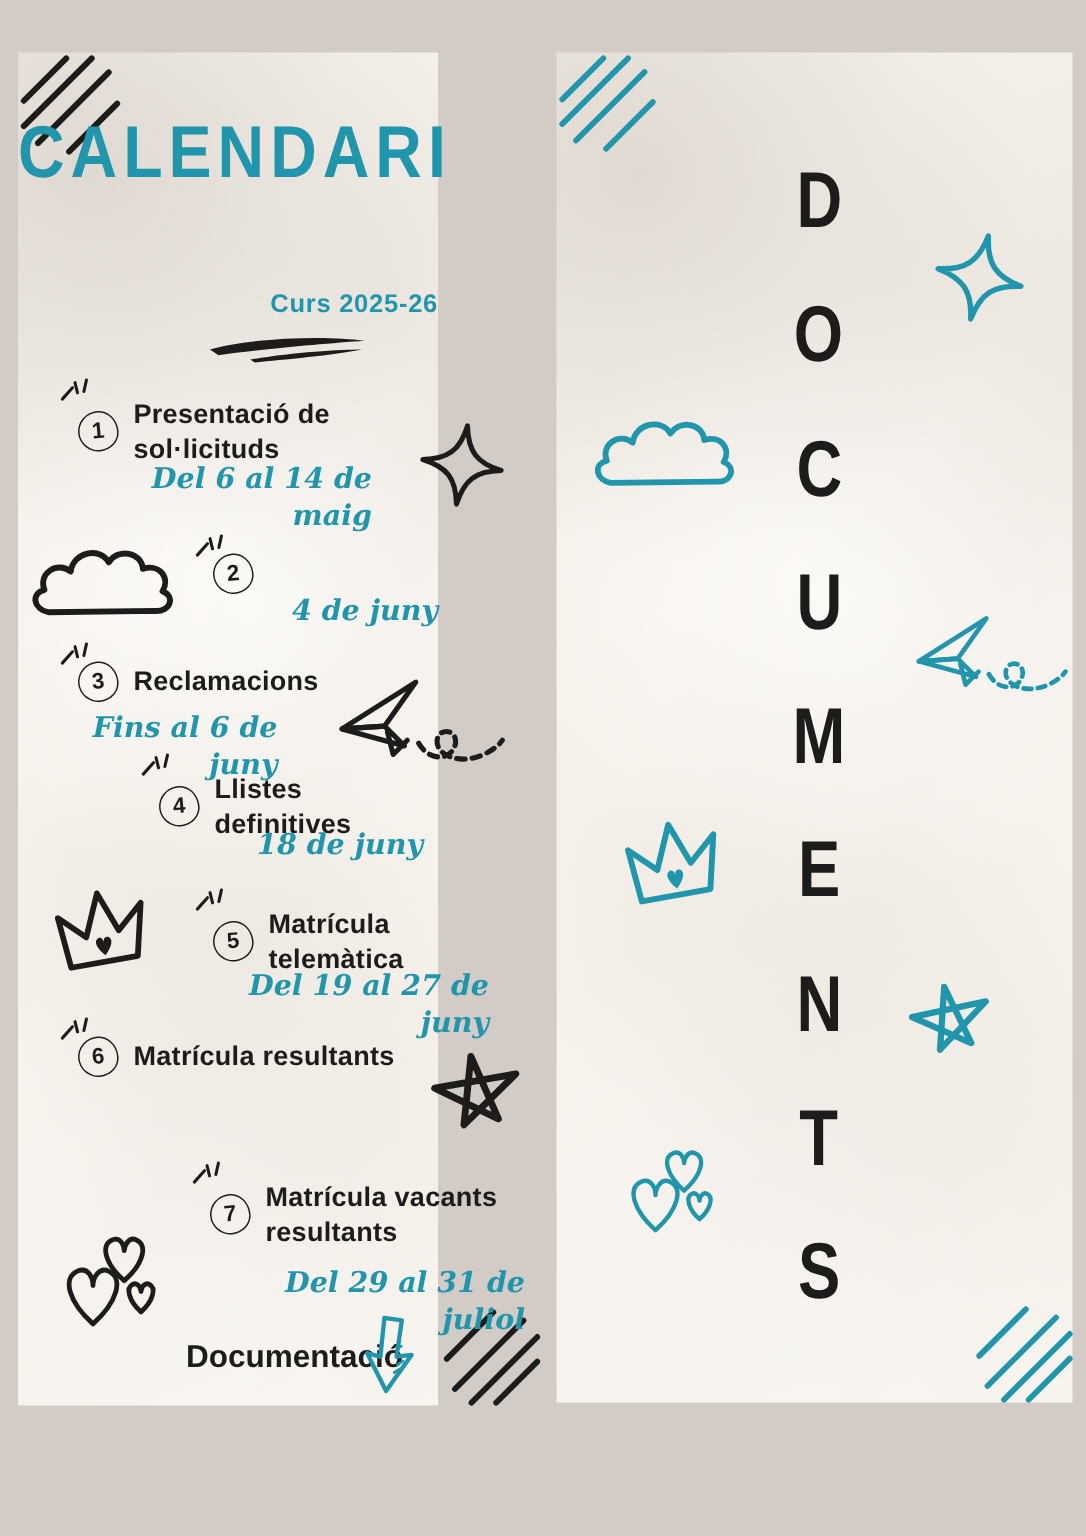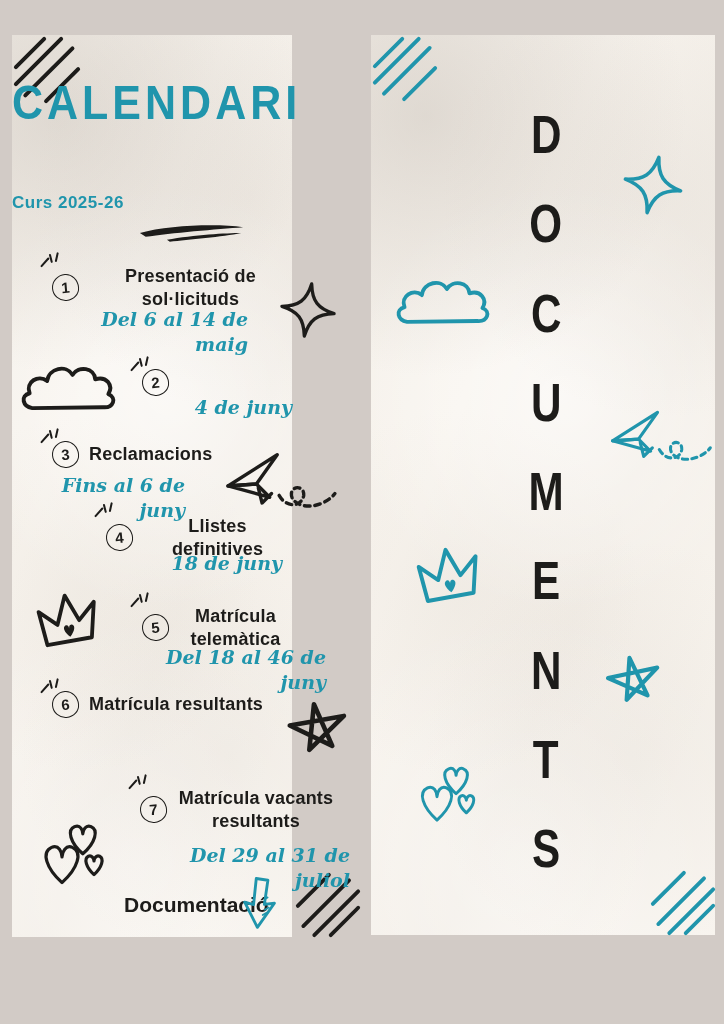--- a/index.html
+++ b/index.html
@@ -43,40 +43,40 @@
     transform:scaleY(1.14);transform-origin:top center;
   }
   .poster-subtitle{
     position:absolute;left:0;right:0;top:99px;
     text-align:center;color:var(--teal);
     font-family:"DejaVu Serif",serif;font-style:italic;font-weight:700;
     font-size:29px;
   }
   .poster-term{
     position:absolute;left:0;right:0;top:158px;
-    text-align:left;color:var(--teal);
+    text-align:right;color:var(--teal);
     font-size:17px;font-weight:700;letter-spacing:.5px;
   }
   .title-scribble{left:126px;top:186px;width:108px;height:22px}
 
   .step{
     position:absolute;display:flex;align-items:center;gap:10px;
   }
   .badge{
     flex:0 0 auto;width:27px;height:27px;
     border:1.8px solid var(--ink);
     border-radius:52% 48% 50% 50% / 50% 54% 46% 50%;
     display:flex;align-items:center;justify-content:center;
     font-size:15px;font-weight:700;color:var(--ink);
     transform:rotate(-5deg);
   }
   .step-rays{position:absolute;left:-13px;top:-15px;width:22px;height:22px}
   .step-title{
     color:var(--ink);font-size:18px;font-weight:600;
-    letter-spacing:.2px;line-height:1.25;text-align:center;
+    letter-spacing:.2px;line-height:1.25;
   }
   .date{
     position:absolute;
     font-family:"DejaVu Serif",serif;font-style:italic;font-weight:700;
     color:var(--teal);font-size:19px;line-height:1.3;text-align:right;
   }
   .footer-label{
     position:absolute;left:112px;top:858px;
     color:var(--ink);font-size:21px;font-weight:600;
   }
@@ -203,21 +203,21 @@
 
   <div class="step" style="left:130px;top:570px">
     <span class="doodle step-rays">
         <svg viewBox="0 0 26 26">
           <use href="#sym-rays"></use>
         </svg>
       </span>
     <span class="badge">5</span>
     <span class="step-title">Matrícula telemàtica</span>
   </div>
-  <div class="date" style="left:134px;top:610px;width:180px">Del 18 al 46 de juny</div>
+  <div class="date" style="left:134px;top:610px;width:180px">Del 19 al 27 de juny</div>
 
   <div class="step" style="left:40px;top:656px">
     <span class="doodle step-rays">
         <svg viewBox="0 0 26 26">
           <use href="#sym-rays"></use>
         </svg>
       </span>
     <span class="badge">6</span>
     <span class="step-title">Matrícula resultants</span>
   </div>

